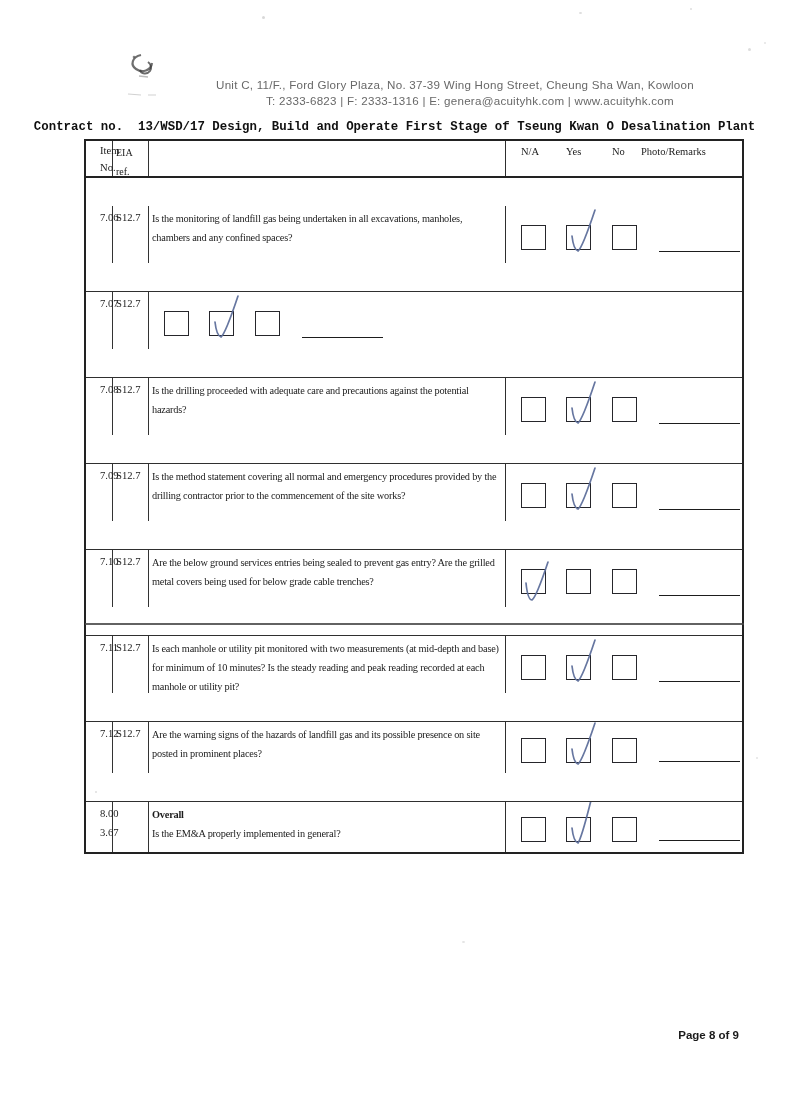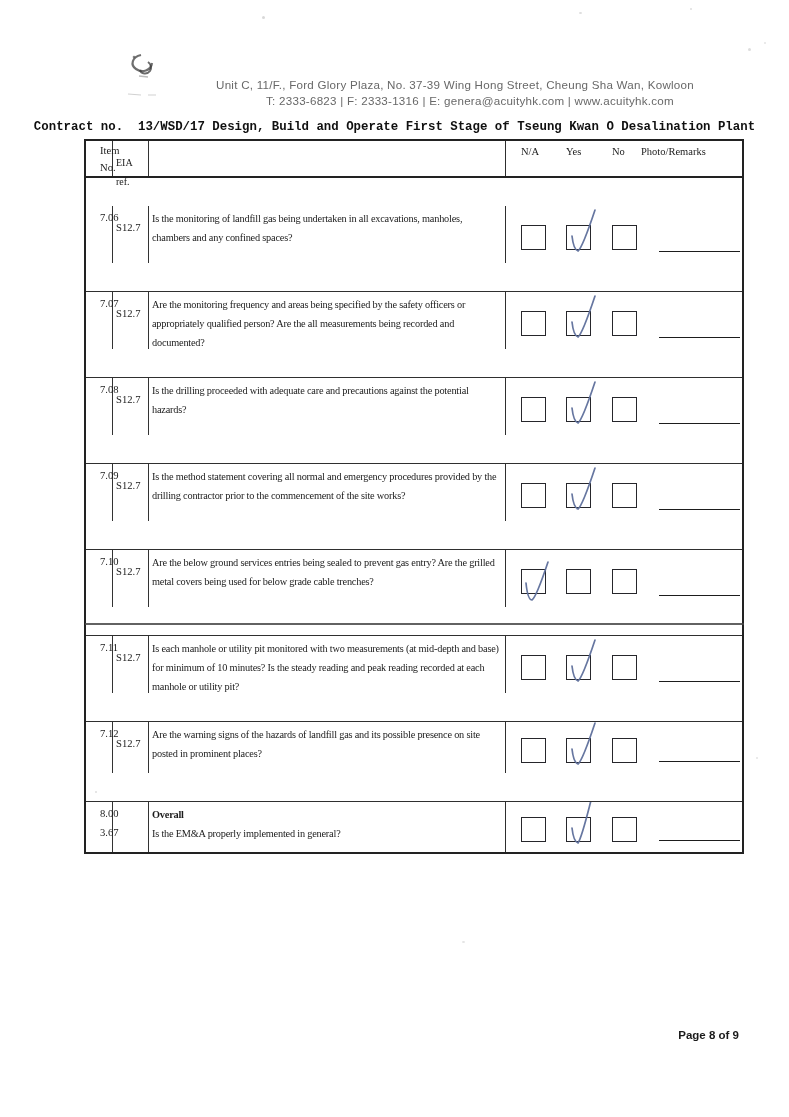--- a/index.html
+++ b/index.html
@@ -21,21 +21,21 @@
 
   
   .doc-table{position:absolute;left:84px;top:139px;width:660px;border:2px solid #222;
     box-sizing:border-box;background:#fff;font-size:10.6px;}
   .t-head{display:flex;height:35px;border-bottom:2px solid #222;}
   .t-row{display:flex;height:57px;overflow:hidden;margin-top:28px;}
   .t-row + .t-row{border-top:1.4px solid #2f2f2f;}
   .t-body .t-row:nth-child(7){height:51px;}
   .t-body .t-row:nth-child(8){height:50px;}
   .c-item{width:27px;border-right:1.2px solid #333;box-sizing:border-box;padding:2px 0 0 14px;line-height:19px;}
-  .c-ref{width:36px;border-right:1.2px solid #333;box-sizing:border-box;padding:12px 0 0 3px;line-height:19px;}
+  .c-ref{width:36px;border-right:1.2px solid #333;box-sizing:border-box;padding:2px 0 0 3px;line-height:19px;}
   .c-q{flex:1;border-right:1.4px solid #2e2e2e;box-sizing:border-box;padding:3px 4px 0 3px;
        line-height:19px;font-size:10.3px;letter-spacing:-0.2px;overflow:hidden;}
   .q-heading{font-weight:700;}
   .c-checks{width:236px;position:relative;box-sizing:border-box;}
   .head-item{padding-top:1px;}
   .head-item div{line-height:17px;}
   .hl{position:absolute;top:5px;text-align:left;font-size:10.5px;}
   .hl-na{left:15px;width:25px;}
   .hl-yes{left:60px;width:25px;}
   .hl-no{left:106px;width:25px;}
@@ -109,24 +109,20 @@
       <span class="rline"></span>
     </div>
   </div>
 
   <div class="t-row">
     <div class="c-item">
       <div class="item-1">7.07</div>
 
     </div>
     <div class="c-ref">S12.7</div>
-    <div class="c-q">
-
-      <div class="q-text">Are the monitoring frequency and areas being specified by the safety officers or appropriately qualified person? Are the all measurements being recorded and documented?</div>
-    </div>
     <div class="c-checks">
       <span class="bx bx-na"></span>
       <span class="bx bx-yes"></span>
       <span class="bx bx-no"></span>
       <svg class="tick" viewBox="0 0 40 92" style="left: 54px;">
               <path d="M12,70 C13,79 15,84 18,85 C22,82 29,62 35,44"></path>
             </svg>
       <span class="rline"></span>
     </div>
   </div>

